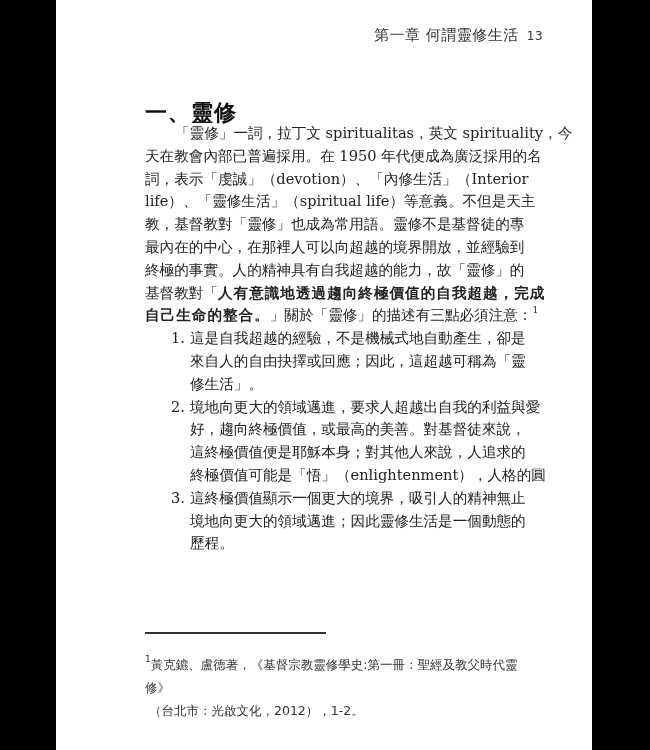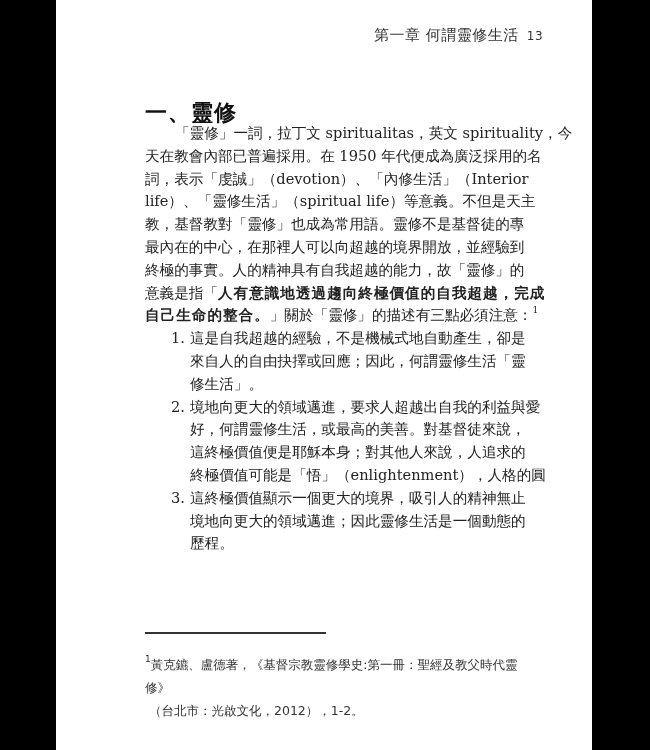--- a/index.html
+++ b/index.html
@@ -35,33 +35,33 @@
   <div class="heading">一、靈修</div>
 
   <div class="body">
     <span class="line indent">「靈修」一詞，拉丁文 spiritualitas，英文 spirituality，今</span>
     <span class="line">天在教會內部已普遍採用。在 1950 年代便成為廣泛採用的名</span>
     <span class="line">詞，表示「虔誠」（devotion）、「內修生活」（Interior</span>
     <span class="line">life）、「靈修生活」（spiritual life）等意義。不但是天主</span>
     <span class="line">教，基督教對「靈修」也成為常用語。靈修不是基督徒的專</span>
     <span class="line">最內在的中心，在那裡人可以向超越的境界開放，並經驗到</span>
     <span class="line">終極的事實。人的精神具有自我超越的能力，故「靈修」的</span>
-    <span class="line"><span>意義是指「</span><span class="strong">人有意識地透過趨向終極價值的自我超越，完成</span></span>
+    <span class="line"><span>基督教對「</span><span class="strong">人有意識地透過趨向終極價值的自我超越，完成</span></span>
     <span class="line last"><span class="strong">自己生命的整合。</span><span>」關於「靈修」的描述有三點必須注意：</span><sup>1</sup></span>
 
     <div class="list-item">
       <span class="list-num">1.</span>
       <span class="line">這是自我超越的經驗，不是機械式地自動產生，卻是</span>
-      <span class="line">來自人的自由抉擇或回應；因此，何謂靈修生活「靈</span>
+      <span class="line">來自人的自由抉擇或回應；因此，這超越可稱為「靈</span>
       <span class="line last">修生活」。</span>
     </div>
     <div class="list-item">
       <span class="list-num">2.</span>
       <span class="line">境地向更大的領域邁進，要求人超越出自我的利益與愛</span>
-      <span class="line">好，何謂靈修生活，或最高的美善。對基督徒來說，</span>
+      <span class="line">好，趨向終極價值，或最高的美善。對基督徒來說，</span>
       <span class="line">這終極價值便是耶穌本身；對其他人來說，人追求的</span>
       <span class="line">終極價值可能是「悟」（enlightenment），人格的圓</span>
     </div>
     <div class="list-item">
       <span class="list-num">3.</span>
       <span class="line">這終極價值顯示一個更大的境界，吸引人的精神無止</span>
       <span class="line">境地向更大的領域邁進；因此靈修生活是一個動態的</span>
       <span class="line last">歷程。</span>
     </div>
   </div>

